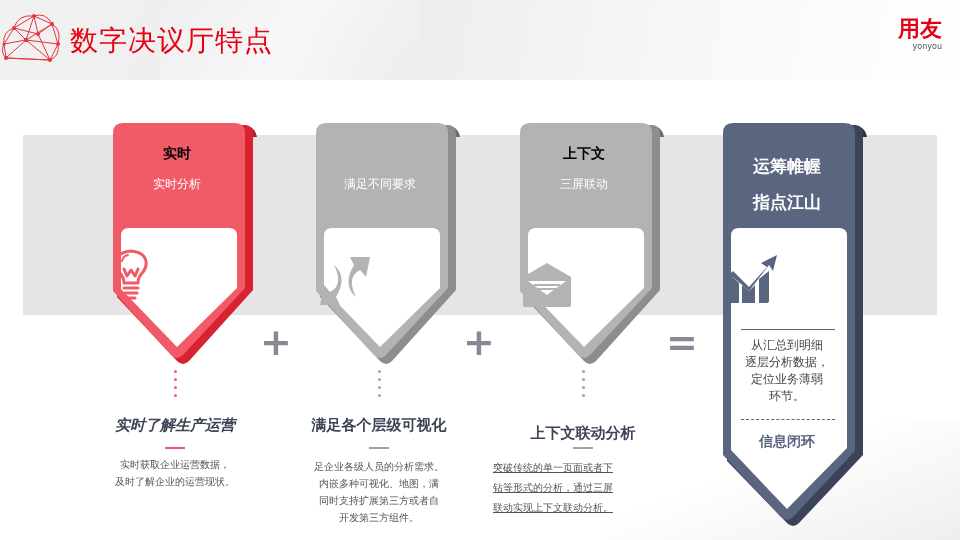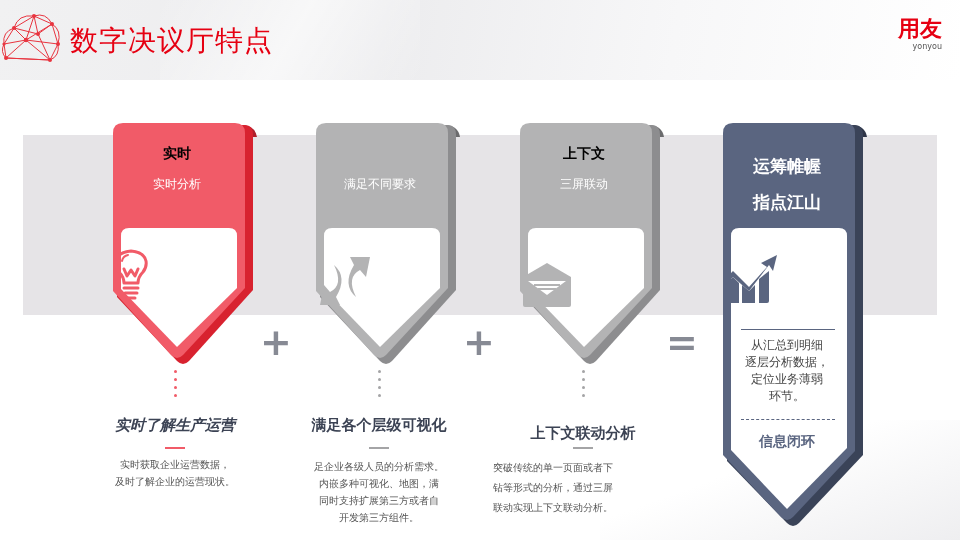--- a/index.html
+++ b/index.html
@@ -165,21 +165,21 @@
   </div>
 </div>
 <div class="dots" style="left:582px;top:370px;">
   <span style="background:#a4a4a6"></span>
     <span style="background:#a4a4a6"></span>
     <span style="background:#a4a4a6"></span>
     <span style="background:#a4a4a6"></span>
 </div>
 <div class="feat-title" style="left:483px;top:424px;">上下文联动分析</div>
 <div class="feat-line" style="left:573px;top:447px;background:#a4a4a6;"></div>
-<div class="feat-desc" style="left:493px;top:458px;text-align:left;line-height:20px;">
+<div class="feat-desc" style="left:493px;top:458px;text-align:left;line-height:20px;text-decoration:underline;">
   <div>突破传统的单一页面或者下</div>
   <div>钻等形式的分析，通过三屏</div>
   <div>联动实现上下文联动分析。</div>
 </div>
 
 <div class="op" style="left:666px;top:322px;font-size:38px;line-height:40px;">=</div>
 
 <div class="ribbon" style="left:723px;height:410px;">
   <svg width="145" height="410" viewBox="0 0 145 410">
     <path d="M128 2 Q142 2 144 14 L132 14 Z" fill="#2e3547"></path>

